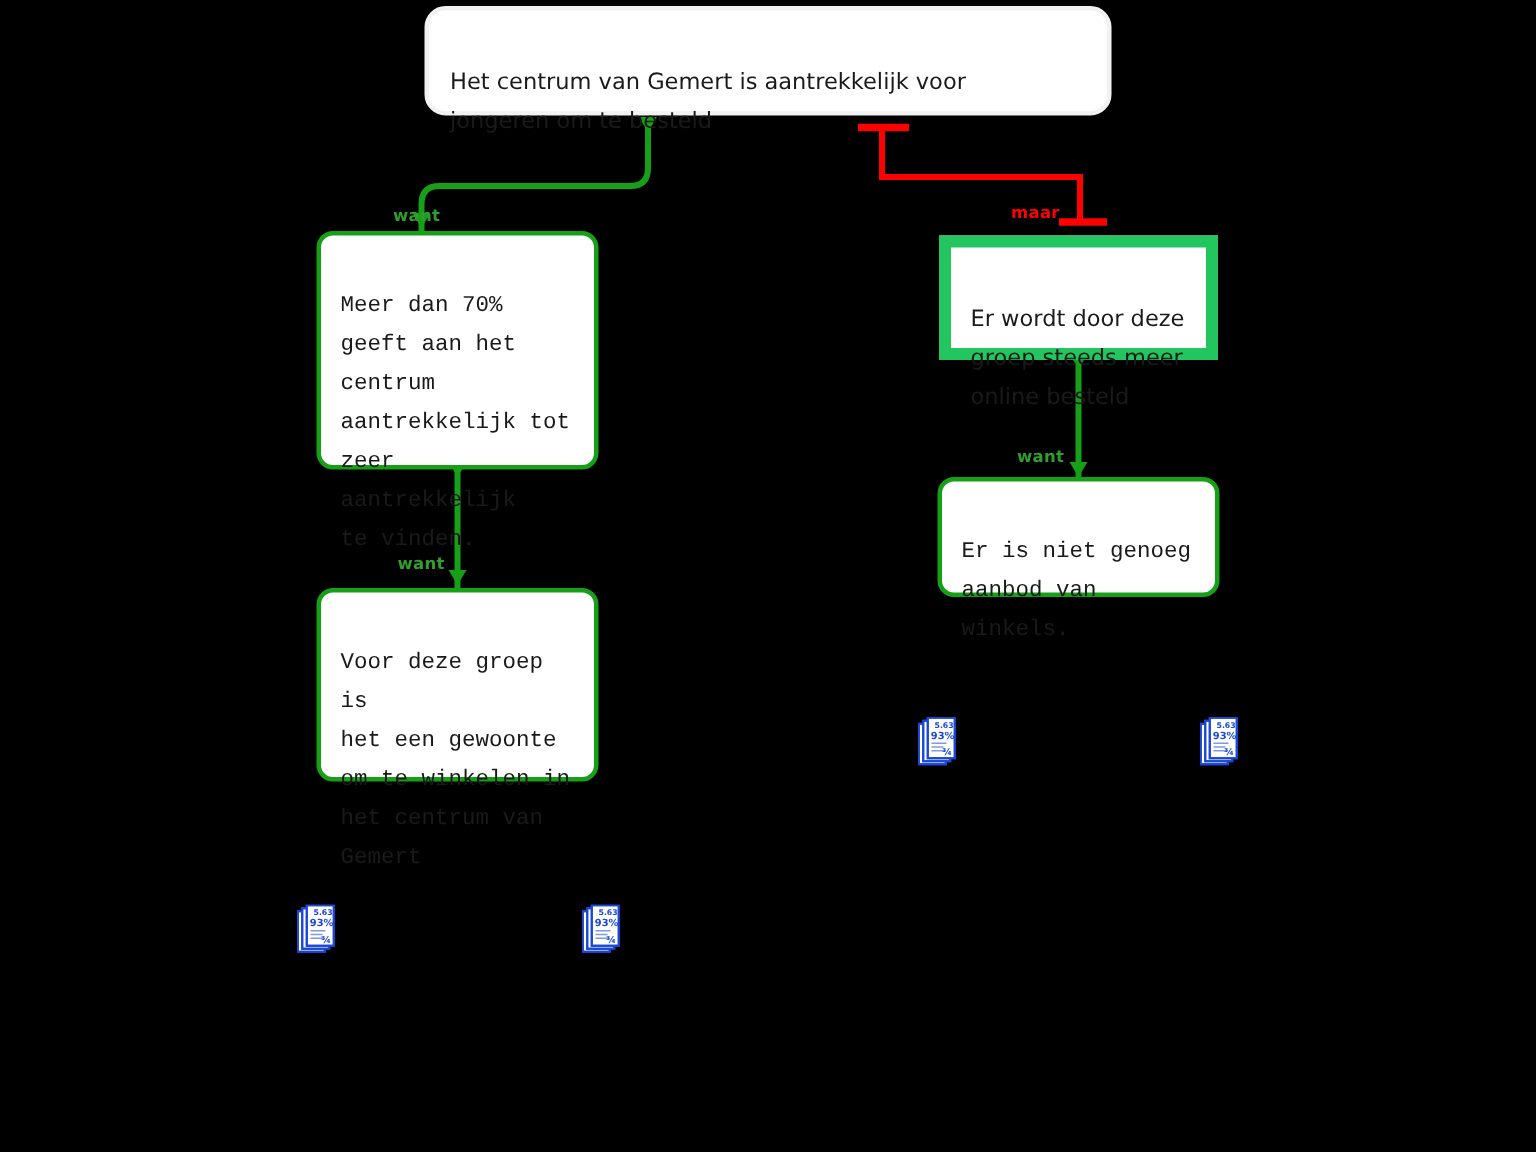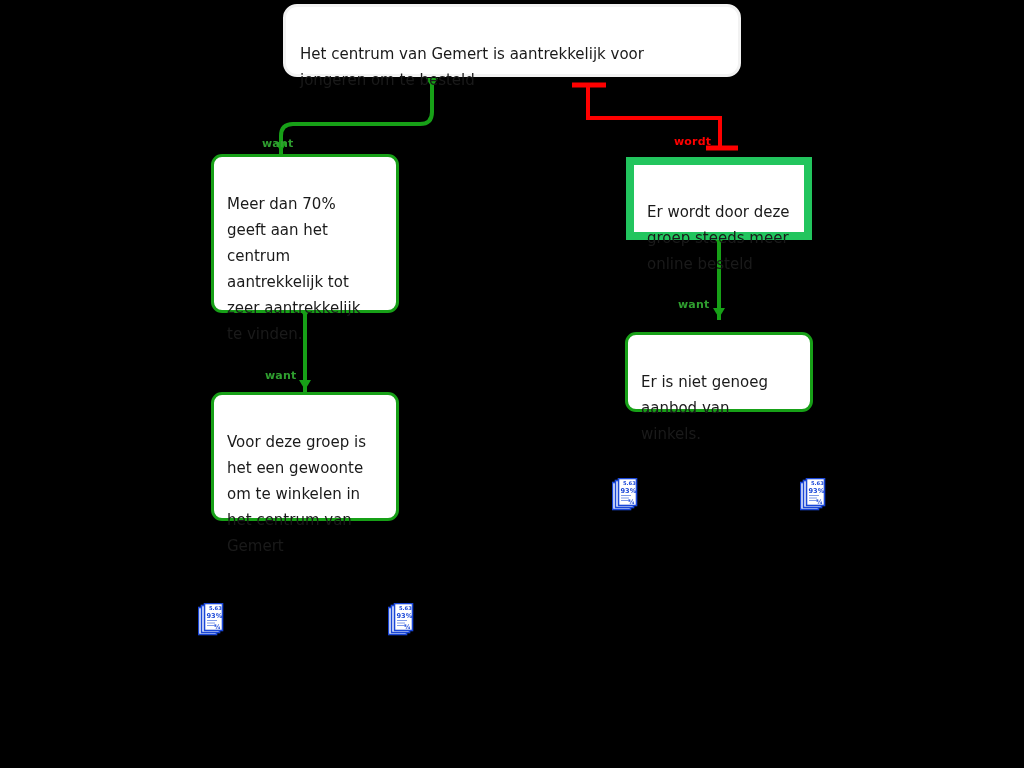--- a/index.html
+++ b/index.html
@@ -38,20 +38,21 @@
 
   .node-claim {
     border: 3px solid #f2f2f2;
     border-radius: 14px;
     padding: 8px 14px 8px 14px;
   }
   .node-green {
     border: 3px solid #17a017;
     border-radius: 11px;
     padding: 8px 12px 8px 13px;
+    font-family: Liberation Mono, monospace;
   }
   .node-red {
     border: 8px solid #22c55e;
     border-radius: 0px;
     padding: 8px 12px 8px 13px;
   }
 
   
   .conn-label {
     position: absolute;
@@ -123,31 +124,31 @@
 het centrum van
 Gemert</span>
   </div>
 
   <div class="node node-red" style="left:626px; top:157px; width:186px; height:83px;">
     <span class="node-text">Er wordt door deze
 groep steeds meer
 online besteld</span>
   </div>
 
-  <div class="node node-green" style="left:625px; top:332px; width:188px; height:80px;">
+  <div class="node node-green" style="left:625px; top:318px; width:188px; height:80px;">
     <span class="node-text">Er is niet genoeg
 aanbod van
 winkels.</span>
   </div>
 
   <div class="conn-label green" style="left:262px; top:138px;">want</div>
 
   <div class="conn-label green" style="left:265px; top:370px;">want</div>
 
-  <div class="conn-label red" style="left:674px; top:136px;">wordt</div>
+  <div class="conn-label red" style="left:674px; top:136px;">maar</div>
 
   <div class="conn-label green" style="left:678px; top:299px;">want</div>
 
   <div class="evidence-icon" style="left:198px; top:603px;">
     <svg viewBox="0 0 26 34" width="26" height="34">
       <rect x="0.5" y="4.5" width="18" height="27" fill="#ffffff" stroke="#1a47d8" stroke-width="1.6"></rect>
       <rect x="3.5" y="2.5" width="18" height="27" fill="#ffffff" stroke="#1a47d8" stroke-width="1.6"></rect>
       <rect x="6.5" y="0.5" width="18" height="27" fill="#ffffff" stroke="#1a47d8" stroke-width="1.6"></rect>
       <text x="11" y="7" font-family="DejaVu Sans, sans-serif" font-size="5.2" font-weight="bold" fill="#1a47d8">5.63</text>
       <text x="8.5" y="14.5" font-family="DejaVu Sans, sans-serif" font-size="6.6" font-weight="bold" fill="#1a47d8">93%</text>

